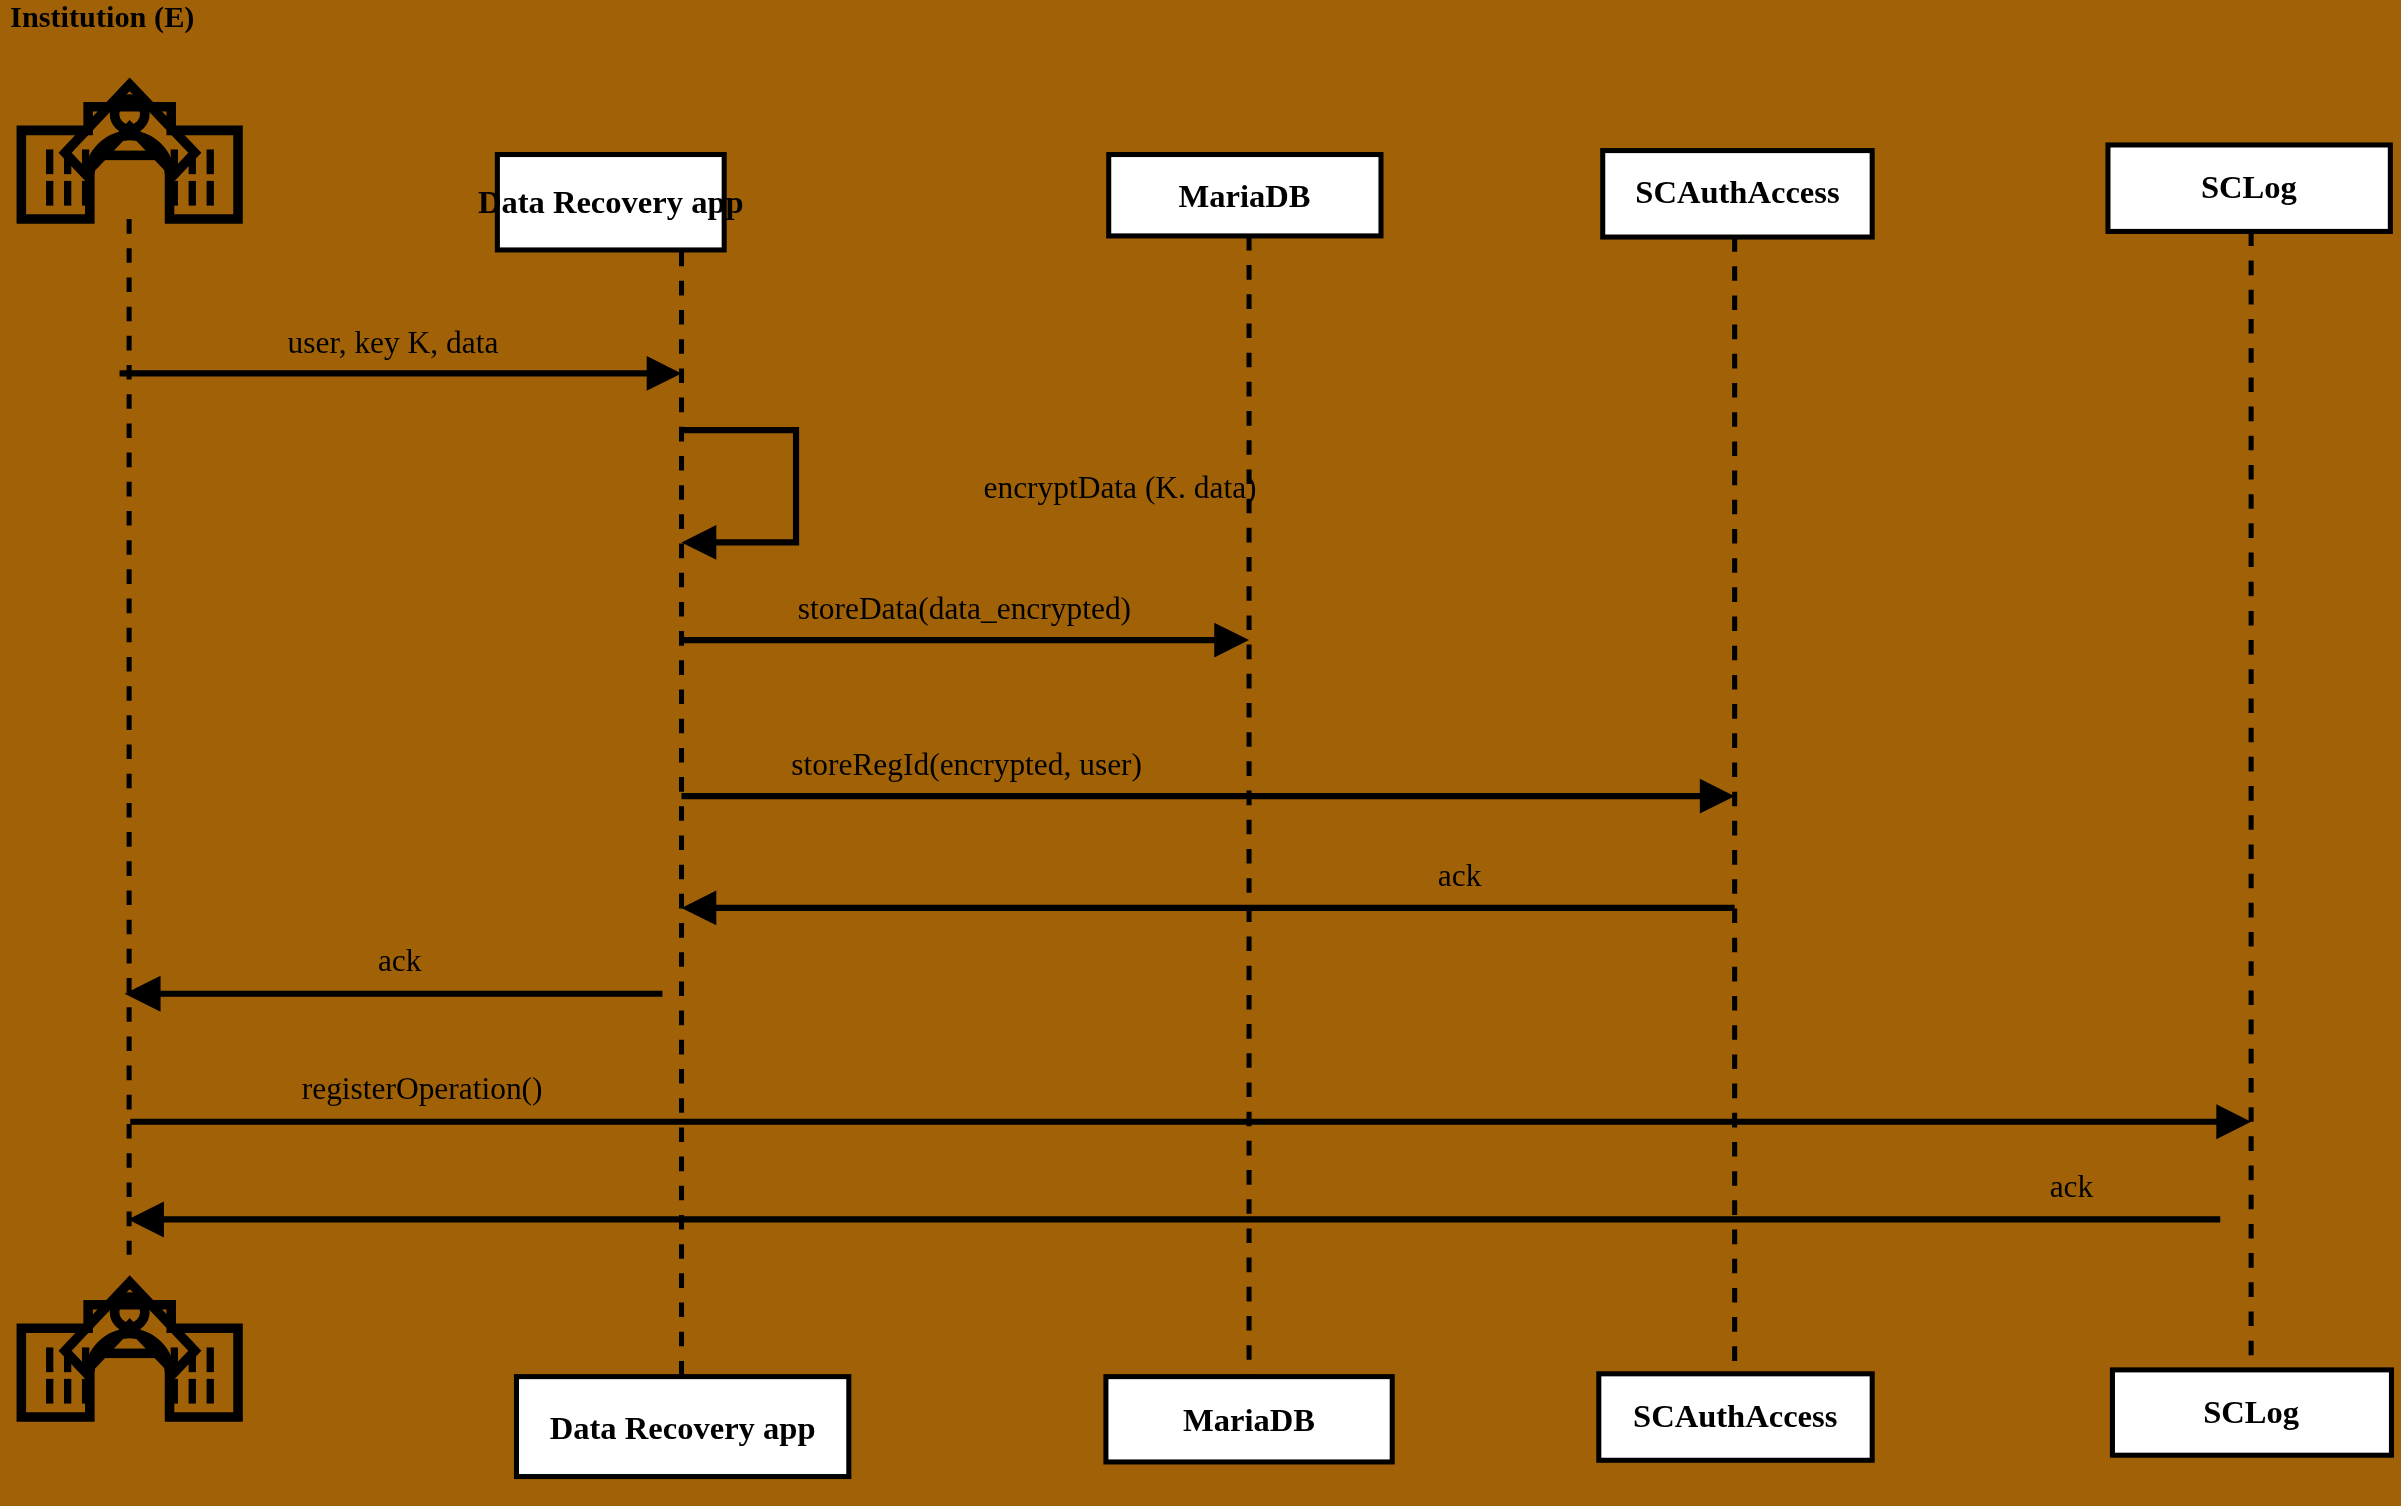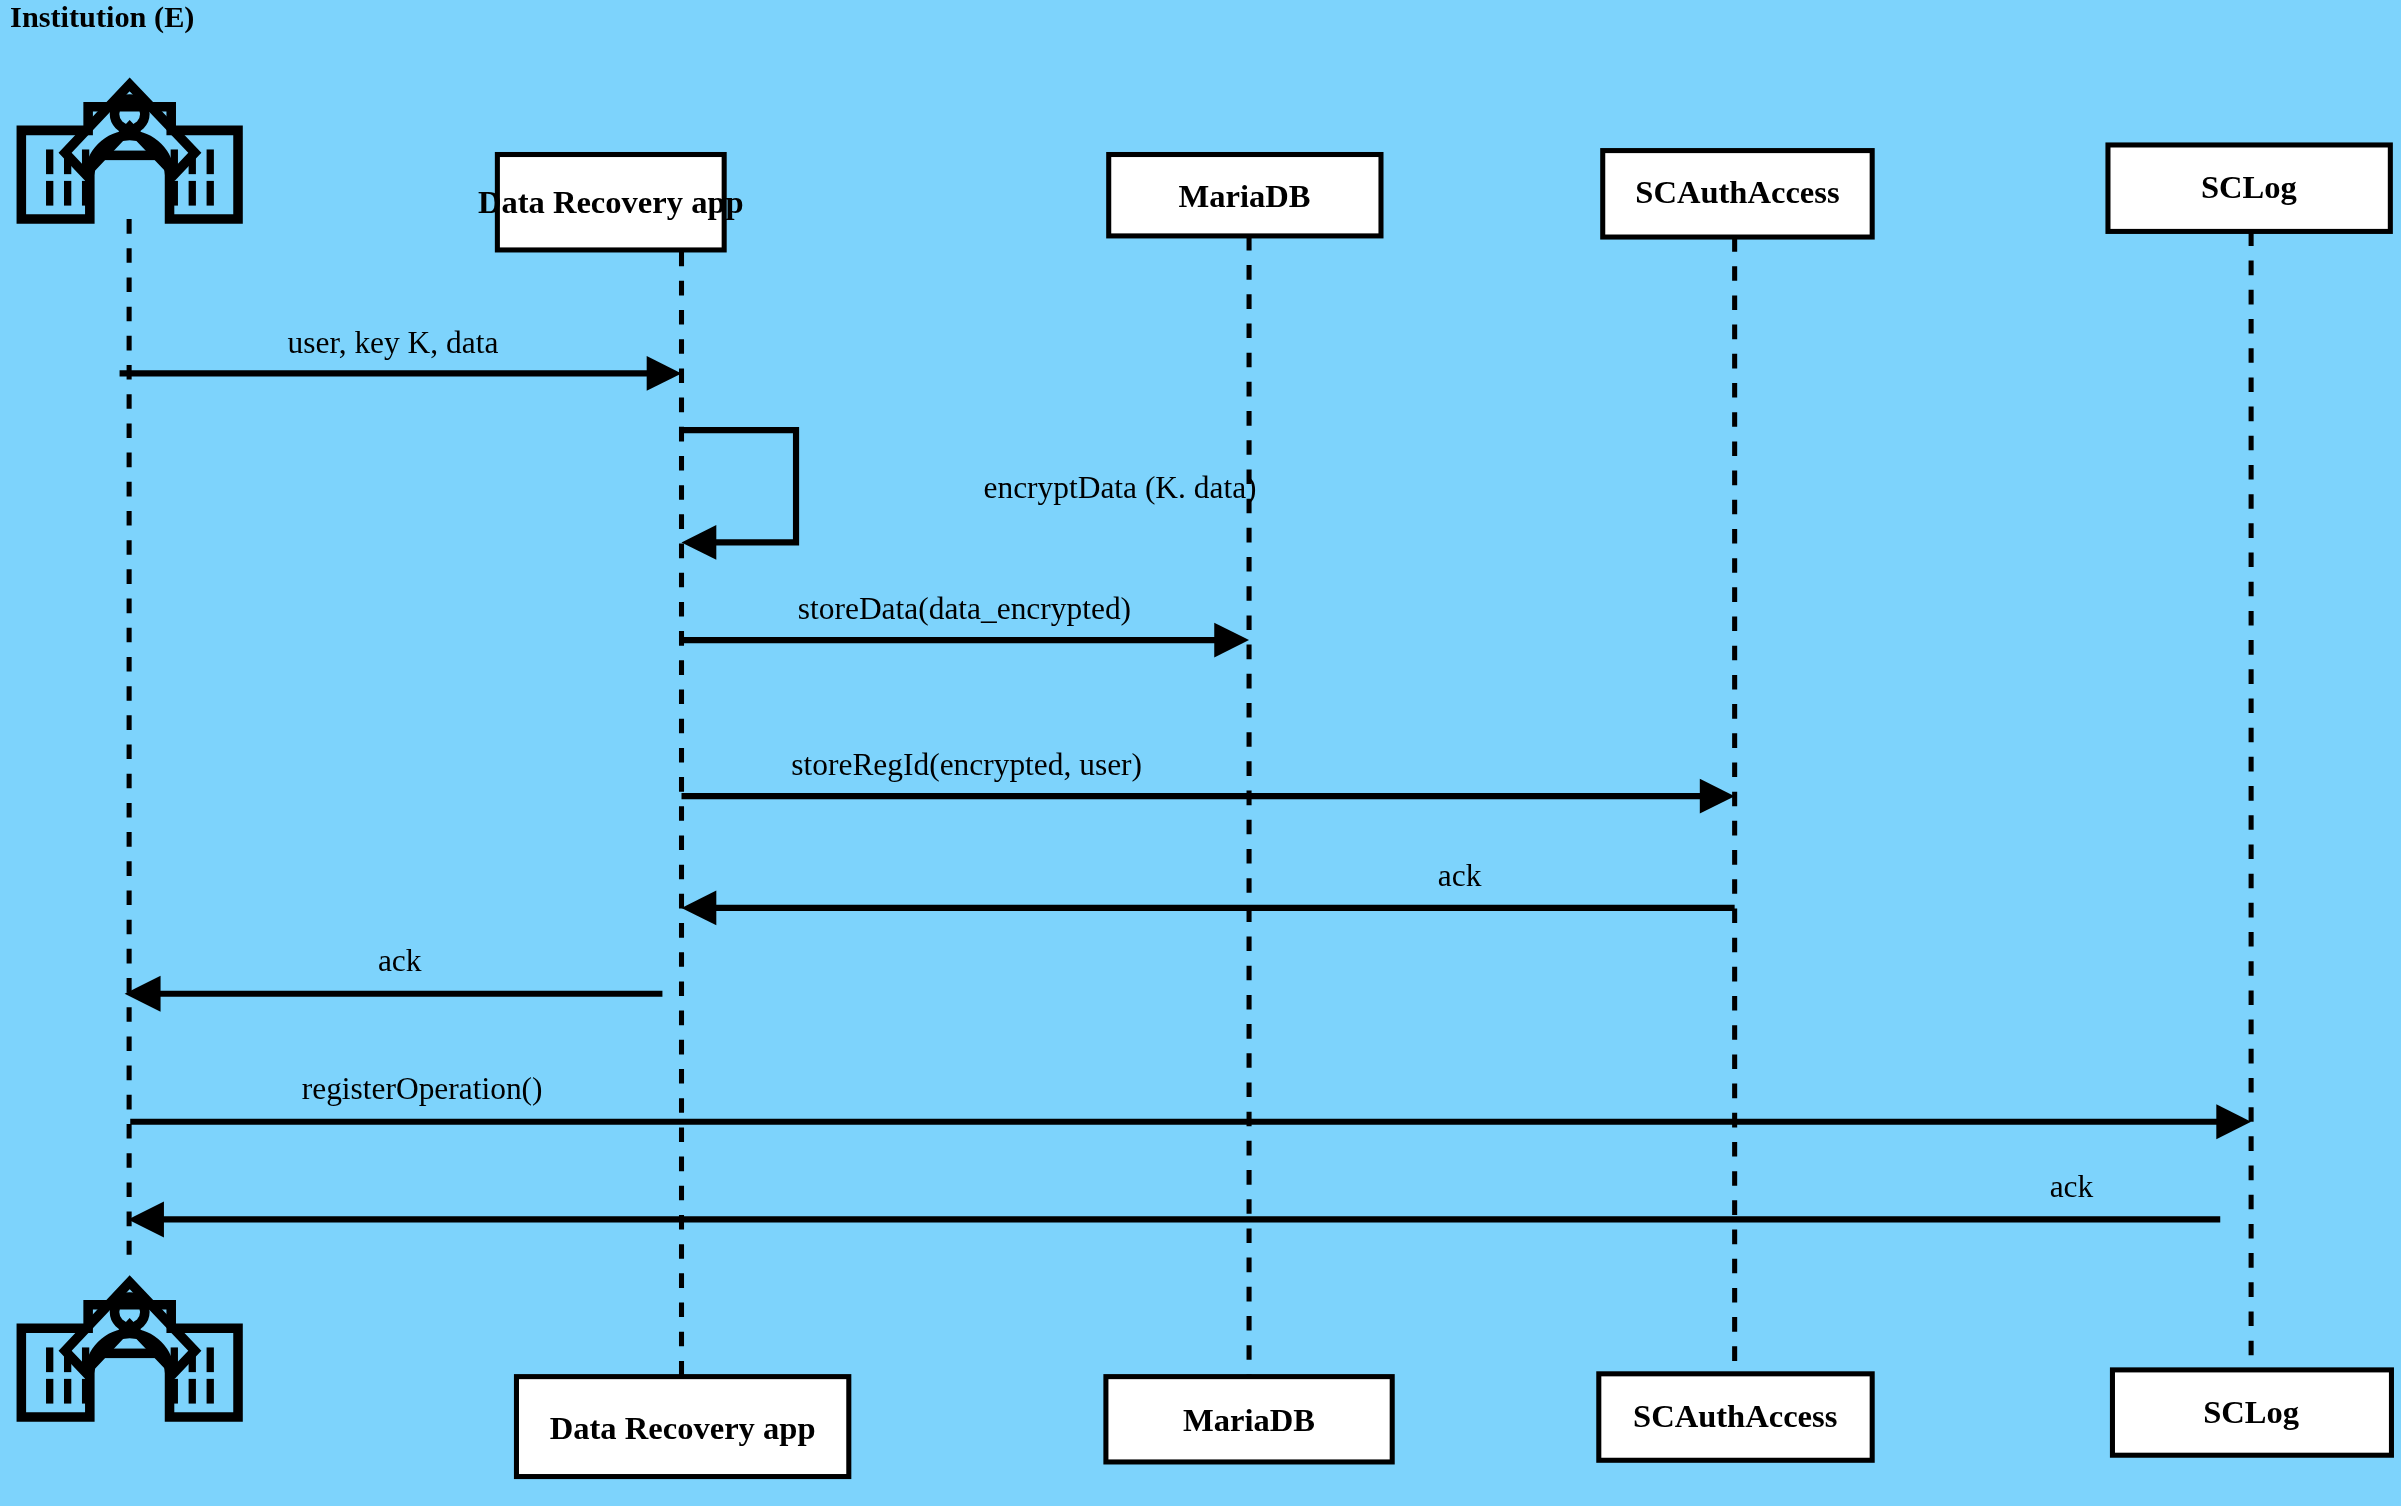--- a/index.html
+++ b/index.html
@@ -1,16 +1,16 @@
 <!DOCTYPE html>
 <html style="font-size:9px"><head>
 <meta charset="utf-8">
 <style>
   html,body{margin:0;padding:0;background:#ffffff;}
-  #stage{position:relative;width:2401px;height:1507px;background:#7dd3fc;
+  #stage{position:relative;width:2401px;height:1507px;background:#a16207;
          font-family:"Liberation Serif","DejaVu Serif",serif;}
   svg{display:block;}
   .box-fill{fill:#ffffff;stroke:#000000;stroke-width:9;}
   .lifeline{stroke:#000000;stroke-width:9;stroke-dasharray:26 26;fill:none;}
   .msgline{stroke:#000000;stroke-width:11;fill:none;}
   .arrowhead{fill:#000000;}
   .icon-stroke{fill:none;stroke:#000000;stroke-width:17;stroke-linejoin:miter;stroke-linecap:butt;}
   .icon-fill{fill:#000000;}
   text{fill:#000000;}
   .participant-label{font-size:58px;font-weight:bold;text-anchor:middle;

